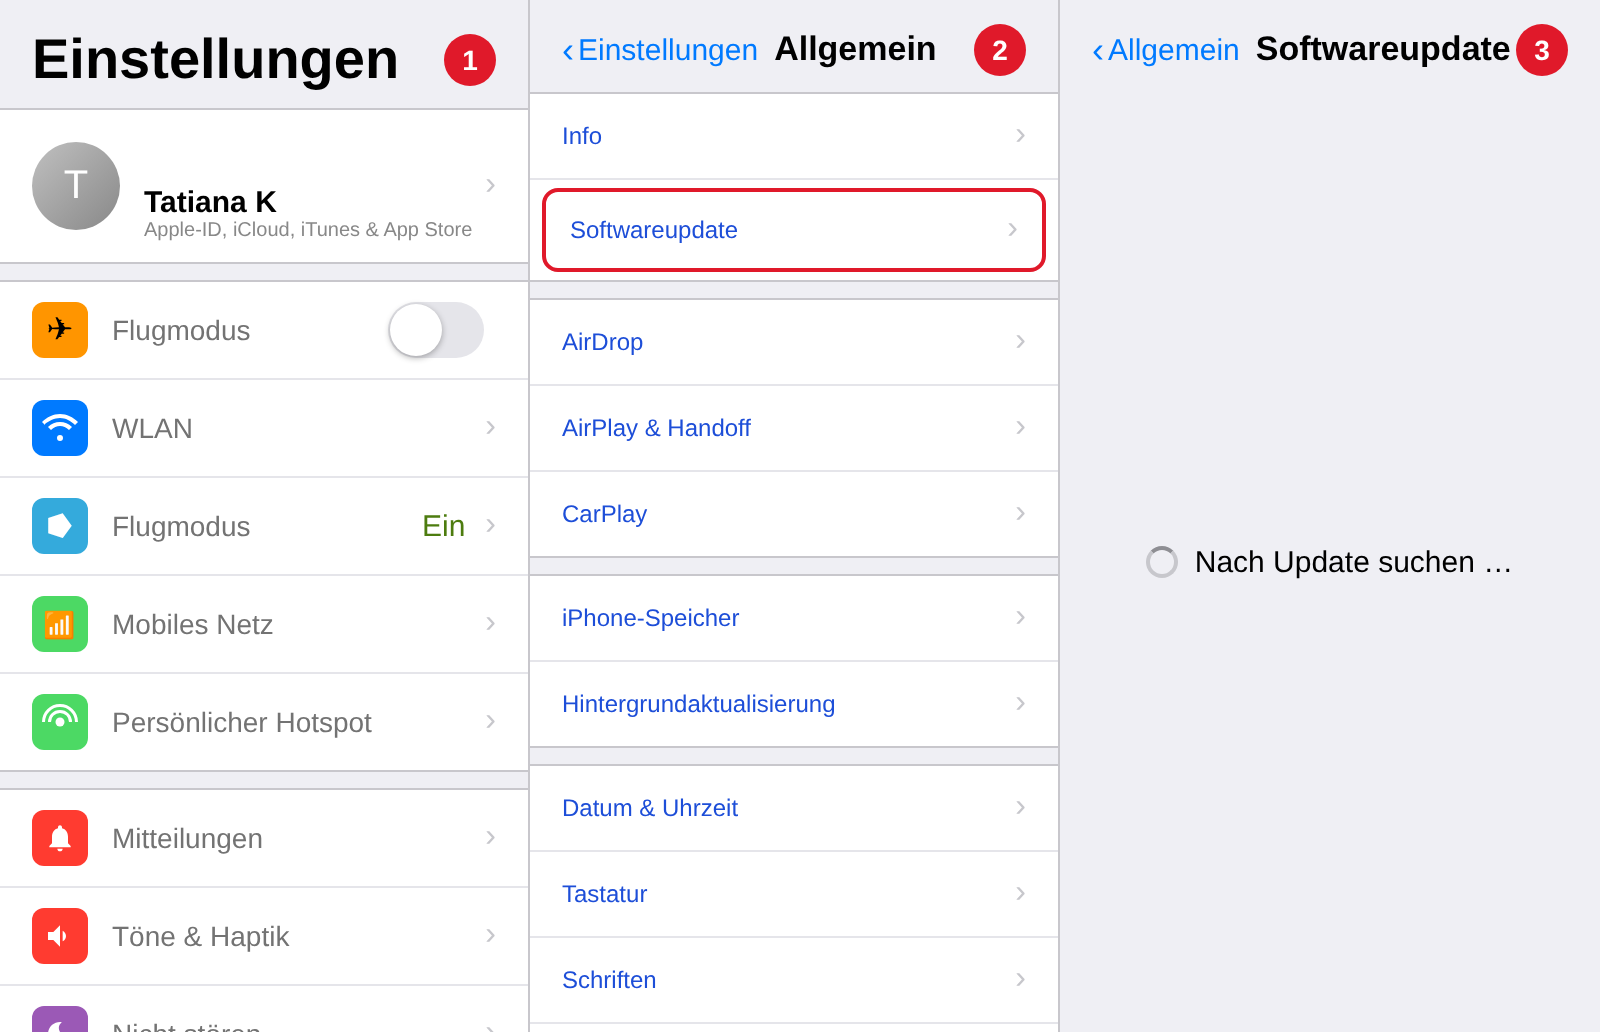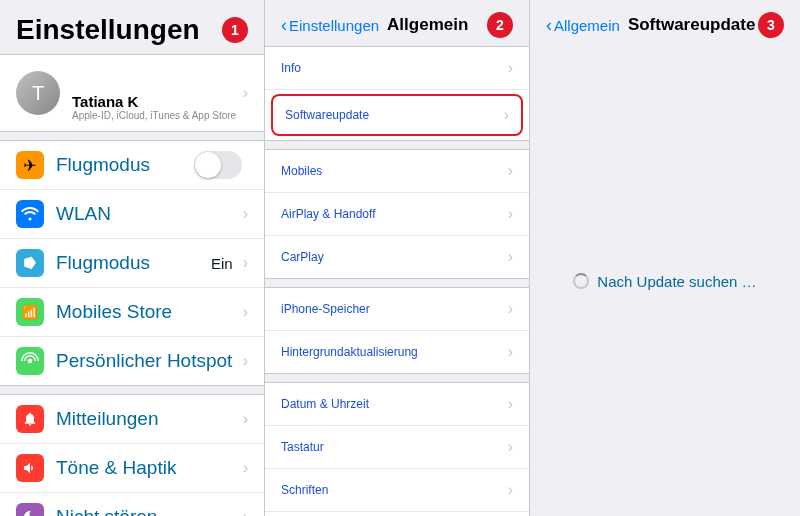--- a/index.html
+++ b/index.html
@@ -99,22 +99,22 @@
       flex-shrink: 0;
       font-size: 16px;
     }
     .icon-orange { background: #ff9500; }
     .icon-blue { background: #007aff; }
     .icon-blue2 { background: #34aadc; }
     .icon-green { background: #4cd964; }
     .icon-red { background: #ff3b30; }
     .icon-purple { background: #9b59b6; }
 
-    .item-label { font-size: 19px; color: #0369a1; flex: 1; }
-    .item-value { font-size: 15px; color: #0f172a; margin-right: 6px; }
+    .item-label { font-size: 14px; color: #737373; flex: 1; }
+    .item-value { font-size: 15px; color: #4d7c0f; margin-right: 6px; }
     .toggle {
       width: 48px;
       height: 28px;
       background: #e5e5ea;
       border-radius: 14px;
       position: relative;
       margin-right: 6px;
     }
     .toggle-knob {
       width: 26px;
@@ -171,21 +171,21 @@
       height: 516px;
     }
     .col3-content {
       flex: 1;
       display: flex;
       align-items: center;
       justify-content: center;
       flex-direction: column;
     }
     .searching-text {
-      color: #0369a1;
+      color: #000000;
       font-size: 15px;
       display: flex;
       align-items: center;
       gap: 8px;
     }
     .spinner {
       width: 16px;
       height: 16px;
       border: 2px solid #c7c7cc;
       border-top-color: #8e8e93;
@@ -252,21 +252,21 @@
       <span class="chevron">›</span>
     </div>
     <div class="settings-item">
       <div class="item-icon icon-blue2" style="color:white;font-size:14px;font-weight:bold;">⭓</div>
       <span class="item-label">Flugmodus</span>
       <span class="item-value">Ein</span>
       <span class="chevron">›</span>
     </div>
     <div class="settings-item">
       <div class="item-icon icon-green" style="color:white;font-size:13px;">📶</div>
-      <span class="item-label">Mobiles Store</span>
+      <span class="item-label">Mobiles Netz</span>
       <span class="chevron">›</span>
     </div>
     <div class="settings-item">
       <div class="item-icon icon-green" style="color:white;font-size:13px;">
         <svg width="18" height="18" viewBox="0 0 24 24" fill="white">
           <circle cx="12" cy="12" r="3"></circle>
           <path d="M1 12C1 5.9 5.9 1 12 1s11 4.9 11 11" stroke="white" stroke-width="2" fill="none"></path>
           <path d="M5 12C5 8.1 8.1 5 12 5s7 3.1 7 7" stroke="white" stroke-width="2" fill="none"></path>
         </svg>
       </div>
@@ -328,21 +328,21 @@
         <span class="chevron">›</span>
       </div>
       <div class="list-item" style="border:2px solid #e0192a; border-radius:8px; margin:4px 6px; padding:10px 12px;">
         <span class="list-item-label">Softwareupdate</span>
         <span class="chevron">›</span>
       </div>
     </div>
 
     <div class="list-group" style="margin-bottom:8px;">
       <div class="list-item">
-        <span class="list-item-label">Mobiles</span>
+        <span class="list-item-label">AirDrop</span>
         <span class="chevron">›</span>
       </div>
       <div class="list-item">
         <span class="list-item-label">AirPlay &amp; Handoff</span>
         <span class="chevron">›</span>
       </div>
       <div class="list-item">
         <span class="list-item-label">CarPlay</span>
         <span class="chevron">›</span>
       </div>

